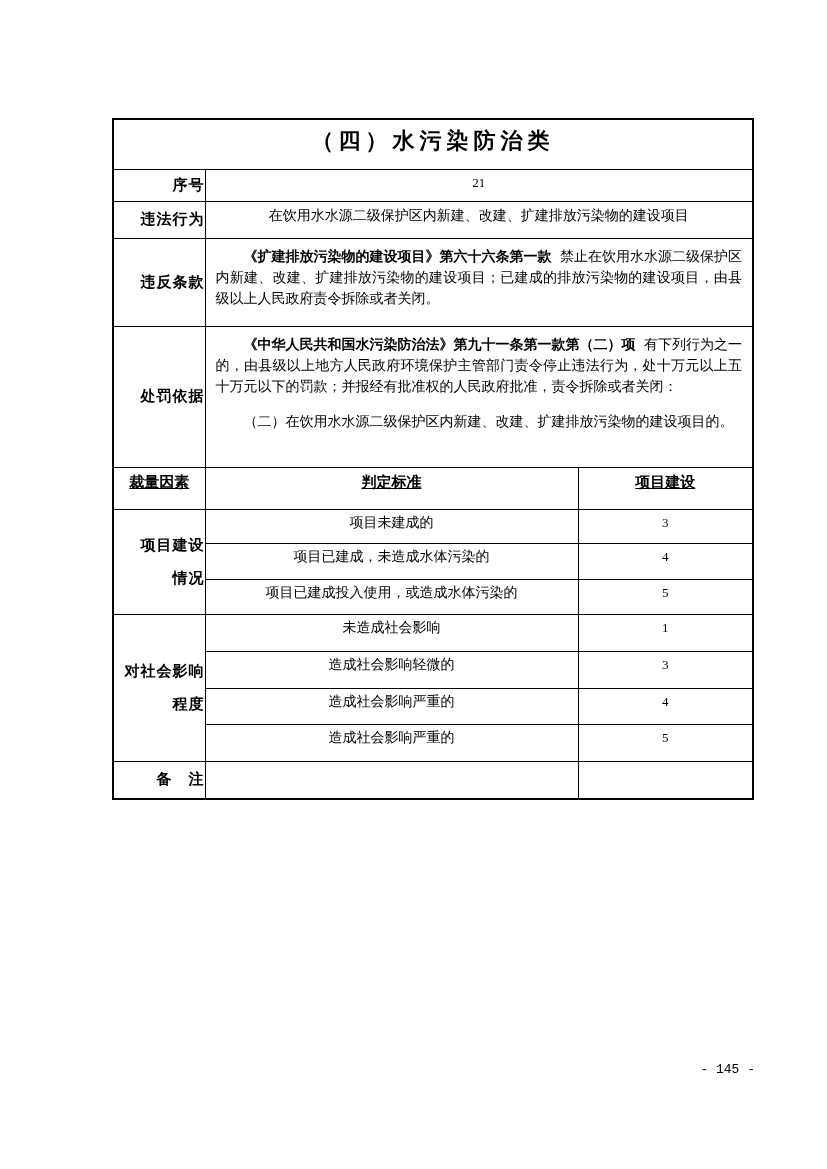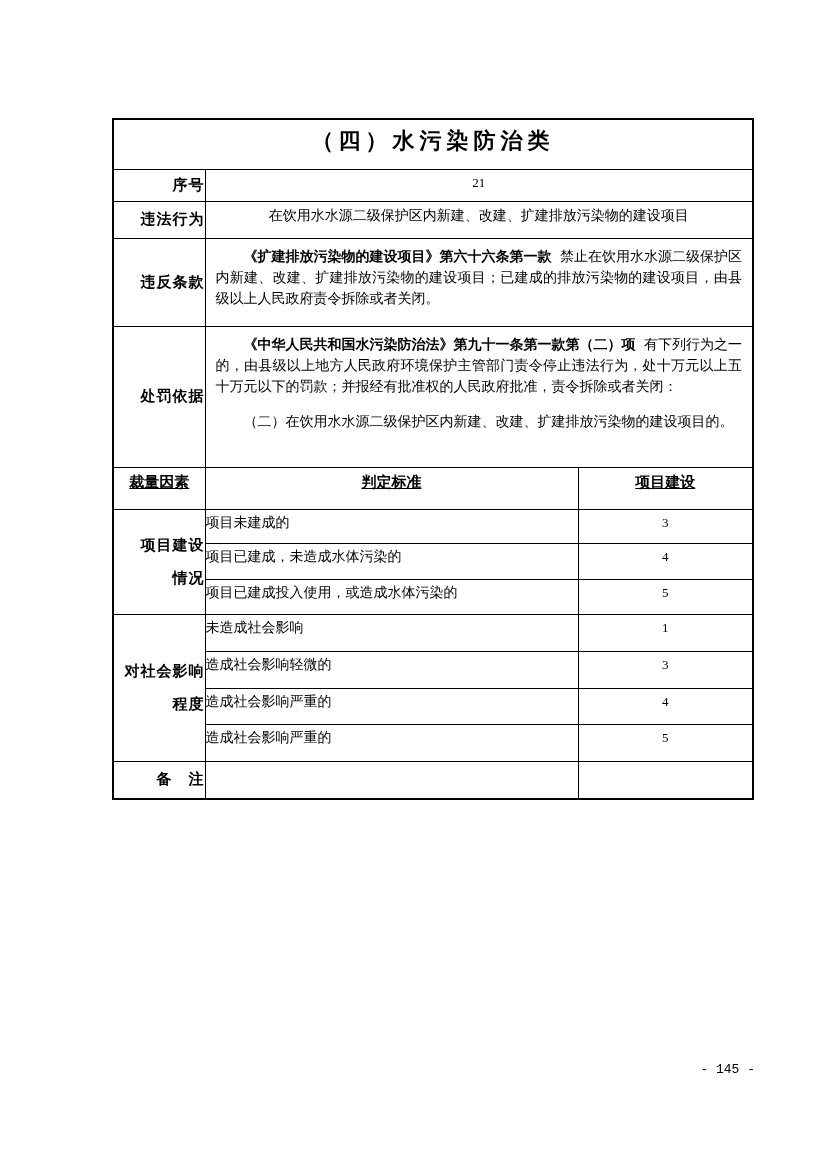--- a/index.html
+++ b/index.html
@@ -70,21 +70,21 @@
   }
   
   .r-serial    { height: 32px; }
   .r-violation { height: 37px; }
   .r-clause    { height: 88px; }
   .r-basis     { height: 141px; }
   .r-s1 { height: 34px; } .r-s2 { height: 36px; } .r-s3 { height: 35px; }
   .r-s4 { height: 37px; } .r-s5 { height: 37px; } .r-s6 { height: 36px; }
   .r-s7 { height: 37px; }
   .r-remark { height: 38px; }
-  .std { font-size: 14px; padding-top: 4px; }
+  .std { text-align: center; font-size: 14px; padding-top: 4px; }
   .lvl { text-align: center; font-size: 13px; padding-top: 5px; }
   .page-number {
     position: absolute;
     left: 685px; top: 1062px;
     width: 70px;
     text-align: right;
     font-size: 13px;
     font-family: "Liberation Mono", "DejaVu Sans Mono", monospace;
   }
 </style>

